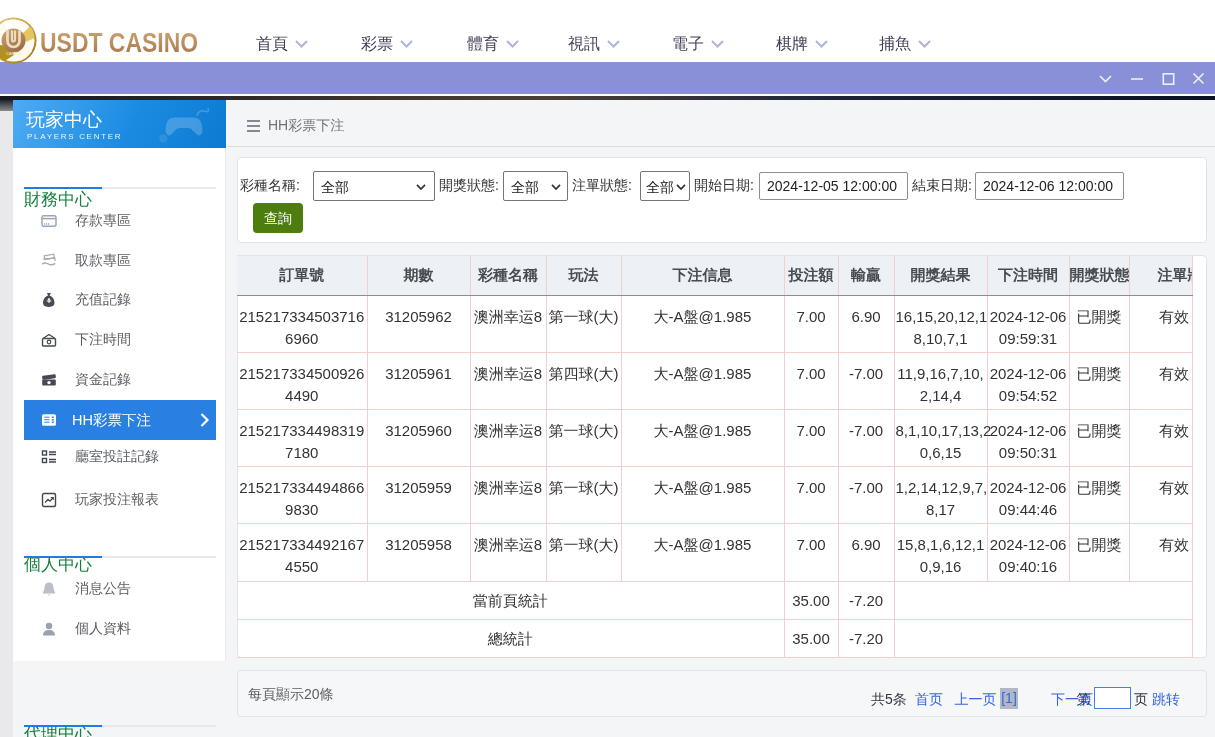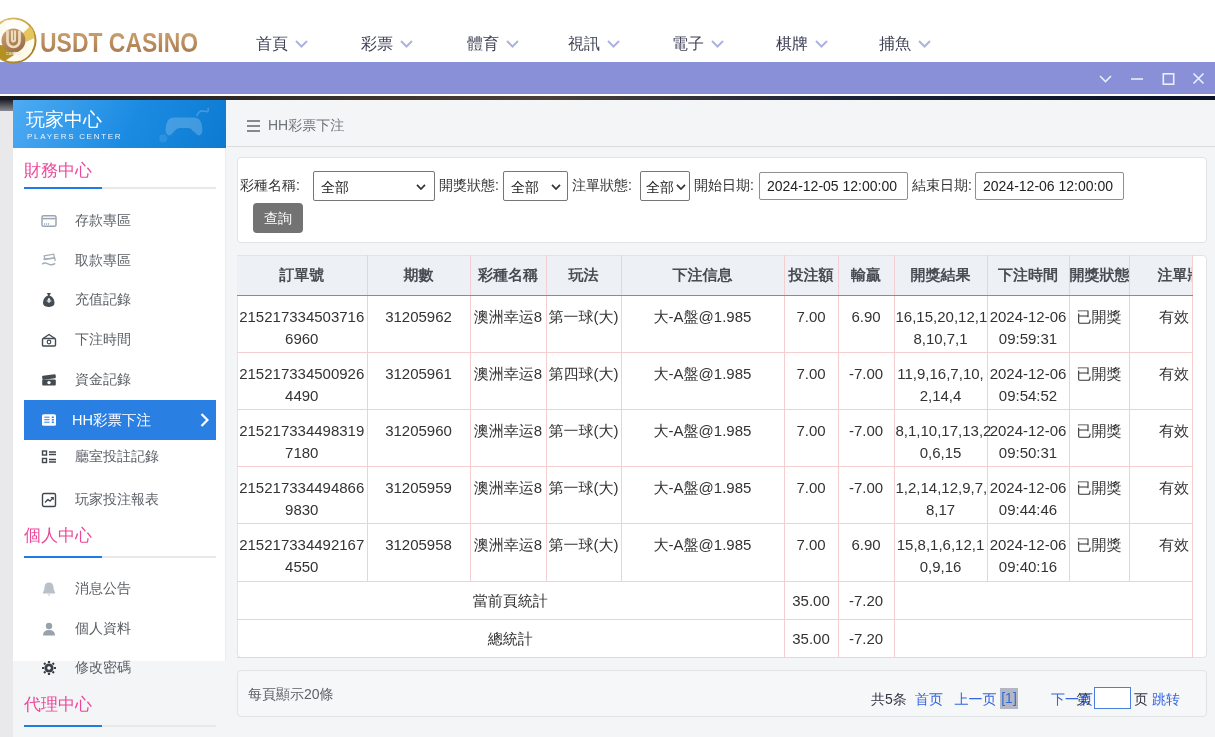--- a/index.html
+++ b/index.html
@@ -23,21 +23,21 @@
 
 #lgutter { position:absolute; left:0; top:100px; width:13px; height:637px; background:#e9e9eb; }
 #lgutter-dark { position:absolute; left:0; top:100px; width:13px; height:11px; background:linear-gradient(180deg,#20242e,#8a8a90); }
 
 
 #sidebar { position:absolute; left:13px; top:100px; width:213px; height:561px; background:#fff; border-right:1px solid #ececee; }
 #sb-head { position:absolute; left:0; top:0; width:213px; height:48px;
   background:linear-gradient(115deg,#4fabf3 0%,#1b8be2 55%,#0d7ad1 100%); overflow:hidden; }
 #sb-head .t1 { position:absolute; left:13px; top:7px; font-size:19px; color:#fff; }
 #sb-head .t2 { position:absolute; left:14px; top:32px; font-size:8px; color:#eaf4fd; letter-spacing:1.7px; }
-.sb-sec { position:absolute; left:11px; font-size:17px; color:#ec4899; }
+.sb-sec { position:absolute; left:11px; font-size:17px; color:#15803d;margin-top:29px; }
 .sb-line { position:absolute; left:11px; width:192px; height:2px; background:#e7e9eb; }
 .sb-line i { position:absolute; left:0; top:0; width:78px; height:2px; background:#1e7ce2; display:block; }
 .sb-item { position:absolute; left:0; width:213px; height:40px; font-size:14px; color:#5a5f66; }
 .sb-item .ic { position:absolute; left:28px; top:12px; width:16px; height:16px; }
 .sb-item .tx { position:absolute; left:62px; top:11px; }
 #sb-active { position:absolute; left:11px; top:300px; width:192px; height:40px; background:#2a7fe3; color:#fff; font-size:14.5px; }
 #sb-active .ic { position:absolute; left:17px; top:12px; width:16px; height:16px; }
 #sb-active .tx { position:absolute; left:48px; top:11px; }
 #sb-active .ar { position:absolute; right:7px; top:11px; }
 
@@ -51,21 +51,21 @@
 #p-table  { left:237px; top:255px; width:970px; height:403px; }
 #p-page   { left:237px; top:670px; width:970px; height:47px; background:#f6f7f9; }
 
 
 .flabel { position:absolute; top:177px; font-size:14px; color:#333; }
 .fsel { position:absolute; top:171px; height:30px; font-size:14px; color:#1a1a1a;
   border:1px solid #767676; border-radius:2px; background:#fff; }
 .fsel .st { position:absolute; left:7px; top:7px; }
 .finp { position:absolute; top:172px; height:28px; font-size:14px; color:#222; font-family:"Liberation Sans",sans-serif;
   border:1px solid #8f8f8f; border-radius:2px; background:#fff; padding-left:7px; }
-#btn-q { position:absolute; left:253px; top:203px; width:50px; height:30px; background:#737373; border-radius:4px;
+#btn-q { position:absolute; left:253px; top:203px; width:50px; height:30px; background:#4d7c0f; border-radius:4px;
   color:#fff; font-size:14px; text-align:center; line-height:30px; }
 
 
 #btable { position:absolute; left:237px; top:255px; width:955px; border-collapse:collapse; table-layout:fixed; font-size:15px; color:#333; }
 #btable th { background:#edf1f5; font-weight:bold; color:#474b52; height:40px; border-right:1px solid #f3cfcf; border-bottom:1px solid #8c8c8c; border-top:1px solid #e2e3e5; padding:0; white-space:nowrap; overflow:hidden; }
 #btable td { border:1px solid #f3cfcf; vertical-align:top; text-align:center; padding:10px 1px 0 1px; line-height:22px; height:57px; }
 #btable tr.r5 td { height:58px; }
 #btable tr.sumrow td { height:38px; vertical-align:middle; padding:0; line-height:17px; }
 #btable td:first-child, #btable th:first-child { border-left:none; }
 #btable td:last-child, #btable th:last-child { border-right:1px solid #f3cfcf;padding-left:28px; }
@@ -272,32 +272,20 @@
     </div>
     <div class="sb-item" style="top:509px">
       <svg class="ic" viewBox="0 0 16 16">
           <g fill="#99a1aa">
             <circle cx="8" cy="5" r="3.2"></circle>
             <path d="M2 14.5 q0 -5.5 6 -5.5 q6 0 6 5.5 Z"></path>
           </g>
         </svg>
       <div class="tx">個人資料</div>
     </div>
-    <div class="sb-item" style="top:548px">
-      <svg class="ic" viewBox="0 0 16 16">
-          <g fill="#3a4047">
-            <circle cx="8" cy="8" r="4.6"></circle>
-            <g stroke="#3a4047" stroke-width="2.2">
-              <path d="M8 1 V3 M8 13 V15 M1 8 H3 M13 8 H15 M3.05 3.05 L4.46 4.46 M11.54 11.54 L12.95 12.95 M3.05 12.95 L4.46 11.54 M11.54 4.46 L12.95 3.05"></path>
-            </g>
-            <circle cx="8" cy="8" r="1.8" fill="#fff"></circle>
-          </g>
-        </svg>
-      <div class="tx">修改密碼</div>
-    </div>
 
     <div class="sb-sec" style="top:593px">代理中心</div>
     <div class="sb-line" style="top:625px">
         <i></i>
       </div>
   </div>
 
   <div id="titlebar">
     <div class="burger"><svg width="13" height="13">
           <g stroke="#848a90" stroke-width="2">

